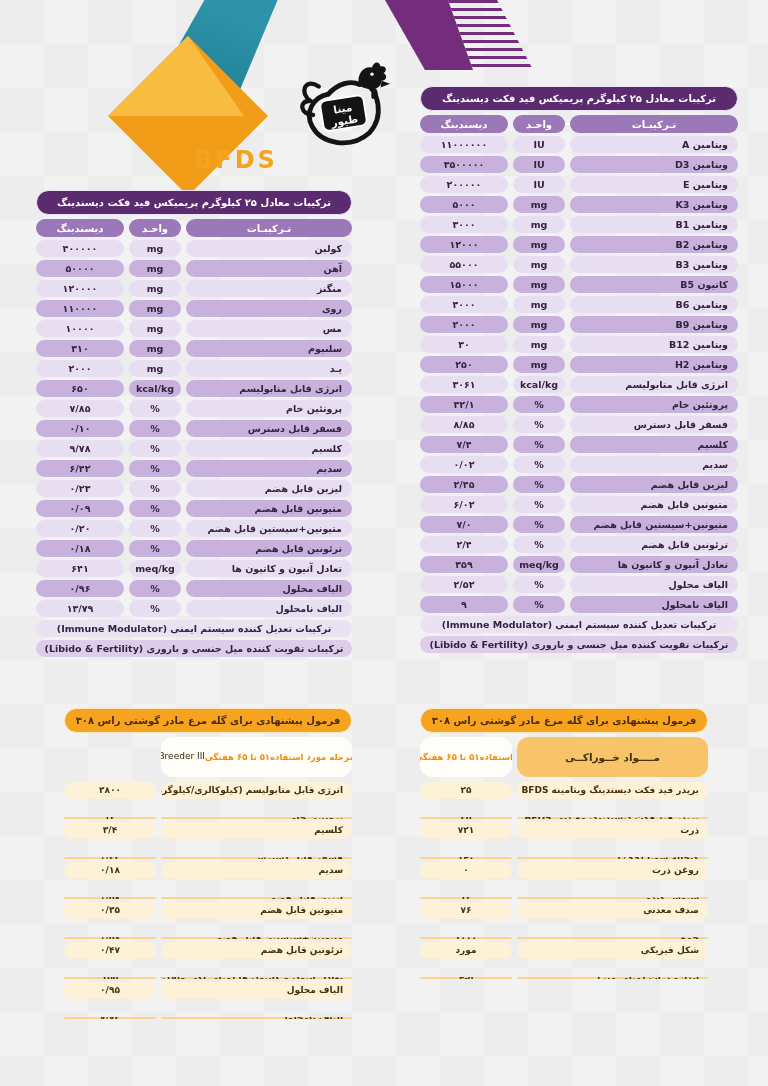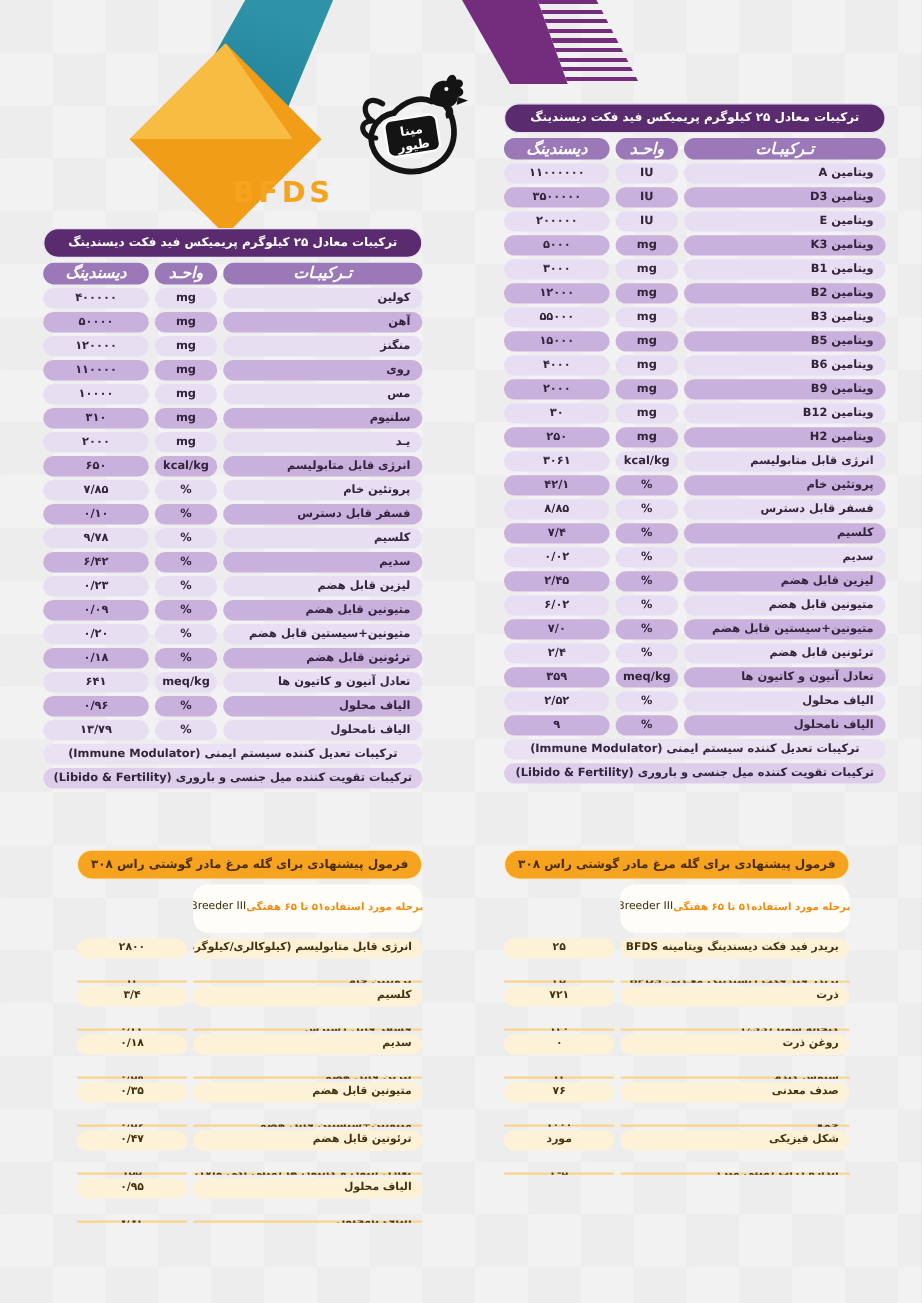--- a/index.html
+++ b/index.html
@@ -36,21 +36,21 @@
   .t-title{height:23px;line-height:23px;text-align:center;font-weight:bold;font-size:10px;
     border-radius:13px;margin-bottom:4px;}
   .t-title.purple{background:#5b2b6f;color:#ffffff;border:1px solid #ece4f4;}
   .t-title.orange{background:#f6a320;color:#4a2b06;border:1px solid #fdeac2;}
   
   .prow{display:grid;grid-template-columns:1fr 52px 88px;gap:5px;height:17px;margin-bottom:3px;}
   .prow.phead{height:18px;}
   .cell{border-radius:9px;font-size:9.5px;font-weight:bold;color:#32243c;
     display:flex;align-items:center;justify-content:center;white-space:nowrap;overflow:hidden;}
   .cell.lbl{justify-content:flex-start;padding:0 10px 0 4px;}
-  .cell.hcell{background:#9b79b9;color:#ffffff;font-size:13px;justify-content:center;padding:0;font-style:italic;}
+  .cell.hcell{background:#9b79b9;color:#ffffff;font-size:10px;justify-content:center;padding:0;}
   .alt-a .cell{background:#e8def2;}
   .alt-b .cell{background:#c9b1de;}
   .pfooter{height:17px;margin-bottom:3px;border-radius:9px;display:flex;align-items:center;
     justify-content:center;font-size:9.5px;font-weight:bold;color:#32243c;white-space:nowrap;}
   .pfooter.f-a{background:#eae1f3;}
   .pfooter.f-b{background:#ddcdeb;}
   
   .orow{display:grid;grid-template-columns:1fr 92px;gap:5px;height:16.5px;margin-bottom:3.5px;}
   .orow.ohead{height:40px;margin-bottom:5px;}
   .ocell{border-radius:9px;font-size:9px;font-weight:bold;color:#46300c;
@@ -127,21 +127,21 @@
         <span class="cell lbl">ویتامین B2</span>
         <span class="cell">mg</span>
         <span class="cell">۱۲۰۰۰</span>
       </div>
       <div class="prow alt-a">
         <span class="cell lbl">ویتامین B3</span>
         <span class="cell">mg</span>
         <span class="cell">۵۵۰۰۰</span>
       </div>
       <div class="prow alt-b">
-        <span class="cell lbl">ویتامین B5</span>
+        <span class="cell lbl">کاتیون B5</span>
         <span class="cell">mg</span>
         <span class="cell">۱۵۰۰۰</span>
       </div>
       <div class="prow alt-a">
         <span class="cell lbl">ویتامین B6</span>
         <span class="cell">mg</span>
         <span class="cell">۴۰۰۰</span>
       </div>
       <div class="prow alt-b">
         <span class="cell lbl">ویتامین B9</span>
@@ -380,20 +380,21 @@
         <span class="ocell">۰/۹۵</span>
       </div>
       <div class="orow o-b">
         <span class="ocell olbl">الیاف نامحلول</span>
         <span class="ocell">۷/۷۳</span>
       </div>
     </section>
   <section id="ingredients-table" class="tbl" style="left:420px;top:708px;width:288px">
       <div class="t-title orange">فرمول پیشنهادی برای گله مرغ مادر گوشتی راس ۳۰۸</div>
       <div class="orow ohead">
+        <span class="ocell ohcell">مــــواد خــوراکــی</span>
         <span class="ocell stagecell">
           <div class="stage-l1">مرحله مورد استفاده</div>
           <div class="stage-l1">۵۱ تا ۶۵ هفتگی</div>
           <div class="stage-l3">Breeder III</div>
         </span>
       </div>
       <div class="orow o-a">
         <span class="ocell olbl">بریدر فید فکت دیسندینگ ویتامینه BFDS</span>
         <span class="ocell">۲۵</span>
       </div>

